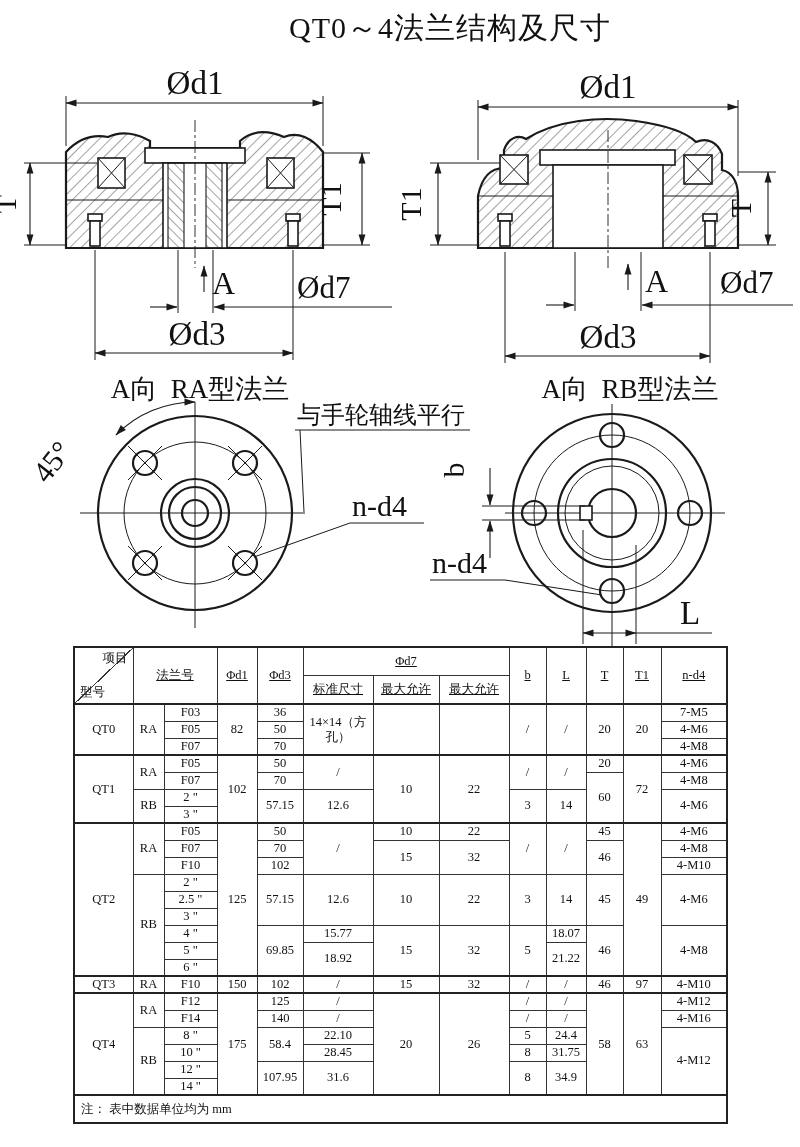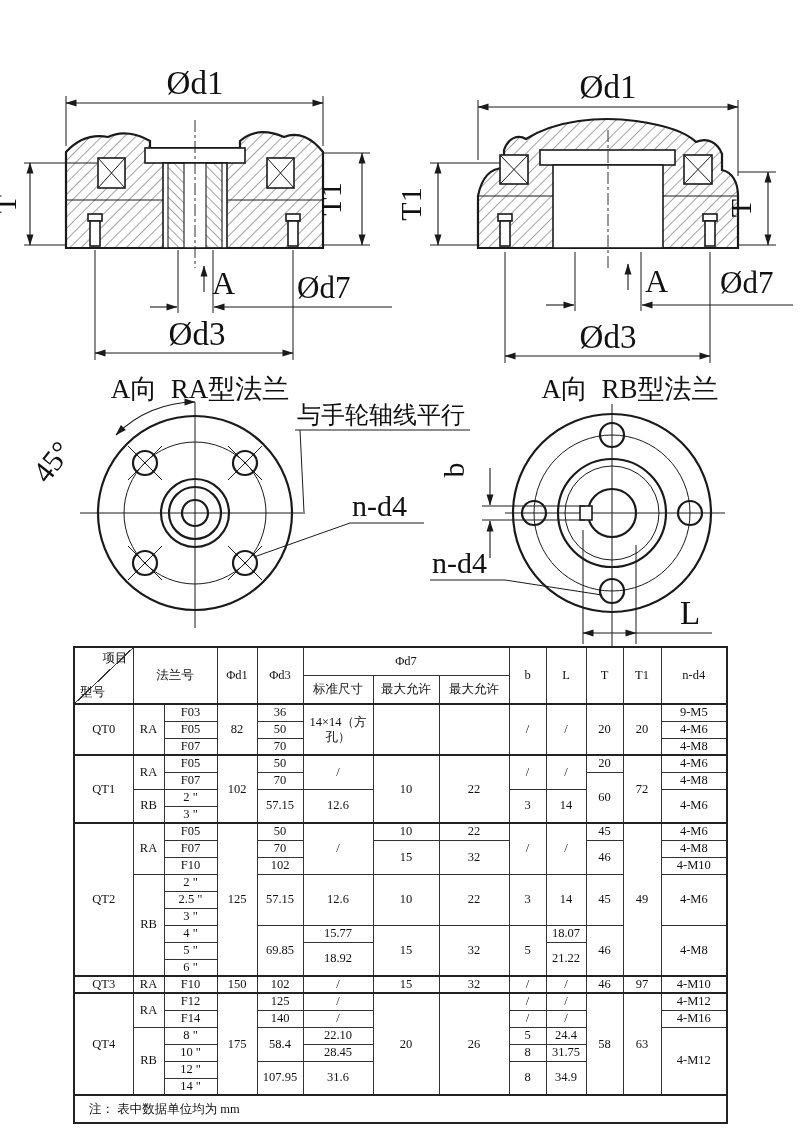--- a/index.html
+++ b/index.html
@@ -7,43 +7,44 @@
         font-family:"Liberation Serif","DejaVu Serif",serif;color:#111;}
   #title{position:absolute;top:8px;left:450px;transform:translateX(-50%);
          font-size:30px;letter-spacing:1px;white-space:nowrap;color:#111;}
   #drawings{position:absolute;left:0;top:0;width:800px;height:1147px;}
 
   
   #tblwrap{position:absolute;left:73px;top:646px;width:655px;}
   table{border-collapse:collapse;table-layout:fixed;width:655px;border:2px solid #222;}
   td{border:1px solid #333;text-align:center;vertical-align:middle;
      font-size:12.5px;line-height:1.2;padding:0 1px;overflow:hidden;}
-  thead td{height:27px;}
+  thead td{height:27px;text-decoration:underline;}
   tbody tr{height:17px;}
   tr.g td{border-top:2px solid #222;}
   td.corner{position:relative;padding:0;}
   td.corner::after{content:"";position:absolute;inset:0;
      background:linear-gradient(to bottom right,transparent calc(50% - 0.6px),#333 calc(50% - 0.6px),#333 calc(50% + 0.6px),transparent calc(50% + 0.6px));}
   td.corner .ct{position:absolute;top:3px;right:5px;font-size:12.5px;}
   td.corner .cb{position:absolute;bottom:3px;left:5px;font-size:12.5px;}
-  td.note{ text-align:left;padding:3px 14px;height:20px;font-size:12.5px;}
+  td.note{ text-align:left;padding:3px 6px;height:20px;font-size:12.5px;}
 
   
   .ol{fill:none;stroke:#1a1a1a;stroke-width:2.2;}
   .thin{fill:none;stroke:#1a1a1a;stroke-width:1;}
   .dim{fill:none;stroke:#1a1a1a;stroke-width:1.1;}
   .wht{fill:#fff;stroke:#1a1a1a;stroke-width:1.6;}
   .cl{fill:none;stroke:#1a1a1a;stroke-width:0.9;stroke-dasharray:12 3 3 3;}
   text.lbl{font-family:"Liberation Serif","DejaVu Serif",serif;fill:#111;}
 </style>
 </head>
 <body>
 
 <div id="page">
 
+  <div id="title">QT0～4法兰结构及尺寸</div>
 
   <svg id="drawings" width="800" height="1147" viewBox="0 0 800 1147" xmlns="http://www.w3.org/2000/svg">
     <defs>
       <pattern id="h1" width="8" height="8" patternUnits="userSpaceOnUse" patternTransform="rotate(45)">
         <line x1="0" y1="0" x2="0" y2="8" stroke="#333" stroke-width="0.9"></line>
       </pattern>
       <pattern id="h2" width="7" height="7" patternUnits="userSpaceOnUse" patternTransform="rotate(-45)">
         <line x1="0" y1="0" x2="0" y2="7" stroke="#333" stroke-width="0.9"></line>
       </pattern>
       <marker id="arw" markerWidth="12" markerHeight="9" refX="11" refY="4" orient="auto-start-reverse" markerUnits="userSpaceOnUse">
@@ -294,21 +295,21 @@
           <td>F03</td>
           <td rowspan="3">82</td>
           <td>36</td>
           <td rowspan="3">14×14（方孔）</td>
           <td rowspan="3"></td>
           <td rowspan="3"></td>
           <td rowspan="3">/</td>
           <td rowspan="3">/</td>
           <td rowspan="3">20</td>
           <td rowspan="3">20</td>
-          <td>9-M5</td>
+          <td>7-M5</td>
         </tr>
         <tr>
           <td>F05</td>
           <td>50</td>
           <td>4-M6</td>
         </tr>
         <tr>
           <td>F07</td>
           <td>70</td>
           <td>4-M8</td>

